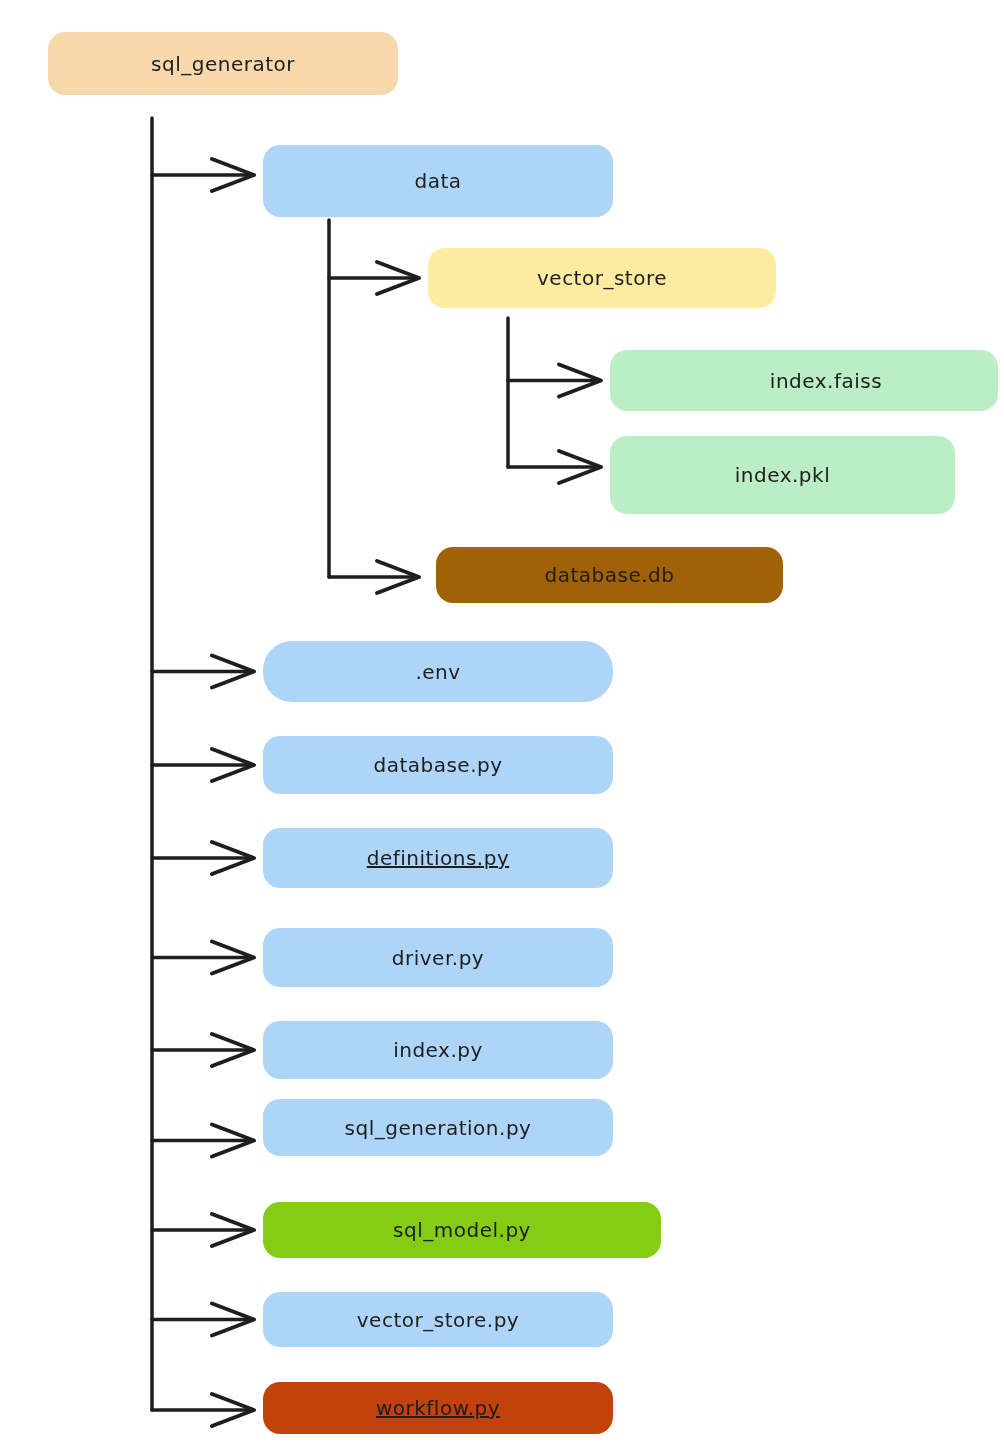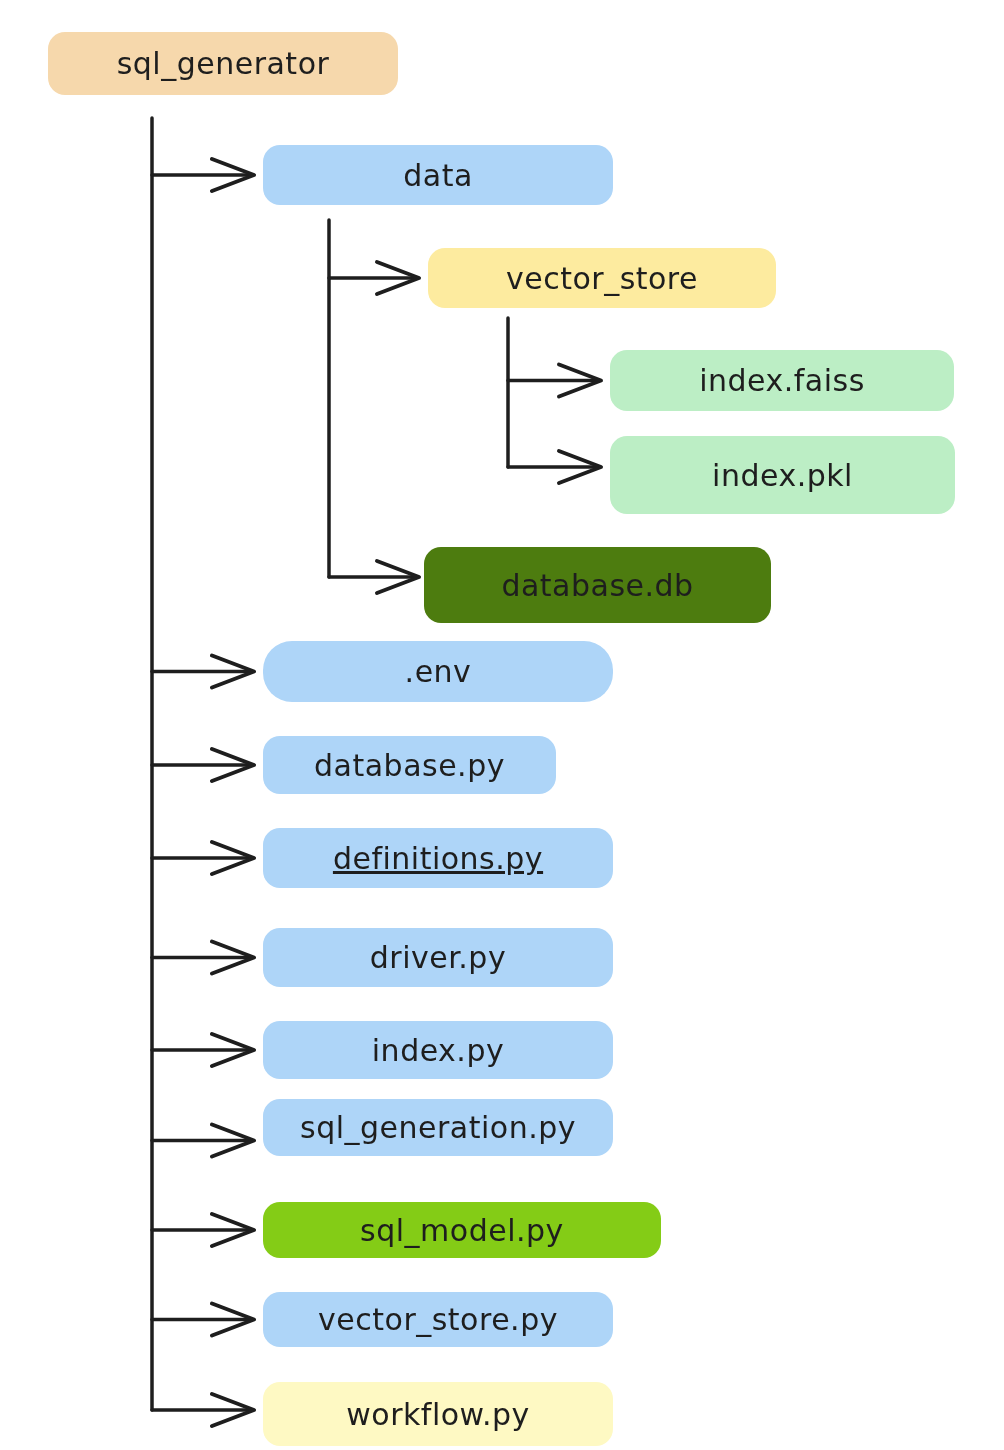--- a/index.html
+++ b/index.html
@@ -18,21 +18,21 @@
     height:1450px;
     pointer-events:none;
   }
   .node{
     position:absolute;
     border-radius:17px;
     display:flex;
     align-items:center;
     justify-content:center;
     color:#1e1e1e;
-    font-size:30px;
+    font-size:20px;
     letter-spacing:0.5px;
     white-space:nowrap;
   }
 </style>
 </head>
 <body>
 
 <div class="canvas">
   <svg id="connectors" xmlns="http://www.w3.org/2000/svg" viewBox="0 0 1004 1450">
       <line x1="152" y1="118" x2="152" y2="1410" stroke="#1e1e1e" stroke-width="3.5" stroke-linecap="round"></line>
@@ -64,56 +64,56 @@
       <line x1="508" y1="318" x2="508" y2="467" stroke="#1e1e1e" stroke-width="3.5" stroke-linecap="round"></line>
       <line x1="508" y1="380.5" x2="597" y2="380.5" stroke="#1e1e1e" stroke-width="3.5" stroke-linecap="round"></line>
       <polyline points="559,364.5 601,380.5 559,396.5" fill="none" stroke="#1e1e1e" stroke-width="4" stroke-linecap="round" stroke-linejoin="round"></polyline>
       <line x1="508" y1="467" x2="597" y2="467" stroke="#1e1e1e" stroke-width="3.5" stroke-linecap="round"></line>
       <polyline points="559,451 601,467 559,483" fill="none" stroke="#1e1e1e" stroke-width="4" stroke-linecap="round" stroke-linejoin="round"></polyline>
     </svg>
   <div id="nodes">
       <div class="node" style="left: 48px; top: 32px; width: 350px; height: 63px; background: rgb(246, 216, 172);">
         <span>sql_generator</span>
       </div>
-      <div class="node" style="left: 263px; top: 145px; width: 350px; height: 60px; background: rgb(174, 213, 248);">
+      <div class="node" style="left: 263px; top: 145px; width: 350px; height: 72px; background: rgb(174, 213, 248);">
         <span>data</span>
       </div>
       <div class="node" style="left: 428px; top: 248px; width: 348px; height: 60px; background: rgb(253, 235, 159); text-align: center;">
         <span>vector_store</span>
       </div>
-      <div class="node" style="left: 610px; top: 350px; width: 344px; height: 61px; background: rgb(188, 238, 197);">
+      <div class="node" style="left: 610px; top: 350px; width: 344px; height: 61px; background: rgb(188, 238, 197); padding-left: 44px;">
         <span>index.faiss</span>
       </div>
       <div class="node" style="left: 610px; top: 436px; width: 345px; height: 78px; background: rgb(188, 238, 197);">
         <span>index.pkl</span>
       </div>
-      <div class="node" style="left: 424px; top: 547px; width: 347px; height: 76px; background: #4d7c0f;">
+      <div class="node" style="left: 436px; top: 547px; width: 347px; height: 56px; background: #a16207;">
         <span>database.db</span>
       </div>
       <div class="node" style="left: 263px; top: 641px; width: 350px; height: 61px; background: rgb(174, 213, 248); border-radius: 29px;">
         <span>.env</span>
       </div>
-      <div class="node" style="left: 263px; top: 736px; width: 293px; height: 58px; background: rgb(174, 213, 248);">
+      <div class="node" style="left: 263px; top: 736px; width: 350px; height: 58px; background: rgb(174, 213, 248);">
         <span>database.py</span>
       </div>
       <div class="node" style="left: 263px; top: 828px; width: 350px; height: 60px; background: rgb(174, 213, 248); text-decoration: underline;">
         <span>definitions.py</span>
       </div>
       <div class="node" style="left: 263px; top: 928px; width: 350px; height: 59px; background: rgb(174, 213, 248);">
         <span>driver.py</span>
       </div>
       <div class="node" style="left: 263px; top: 1021px; width: 350px; height: 58px; background: rgb(174, 213, 248);">
         <span>index.py</span>
       </div>
       <div class="node" style="left: 263px; top: 1099px; width: 350px; height: 57px; background: rgb(174, 213, 248);">
         <span>sql_generation.py</span>
       </div>
       <div class="node" style="left: 263px; top: 1202px; width: 398px; height: 56px; background: #84cc16;">
         <span>sql_model.py</span>
       </div>
       <div class="node" style="left: 263px; top: 1292px; width: 350px; height: 55px; background: rgb(174, 213, 248);">
         <span>vector_store.py</span>
       </div>
-      <div class="node" style="left: 263px; top: 1382px; width: 350px; height: 64px; background: #fef9c3;">
+      <div class="node" style="left: 263px; top: 1382px; width: 350px; height: 52px; background: #c2410c; text-decoration: underline;">
         <span>workflow.py</span>
       </div>
     </div>
 </div>
 
 </body></html>

